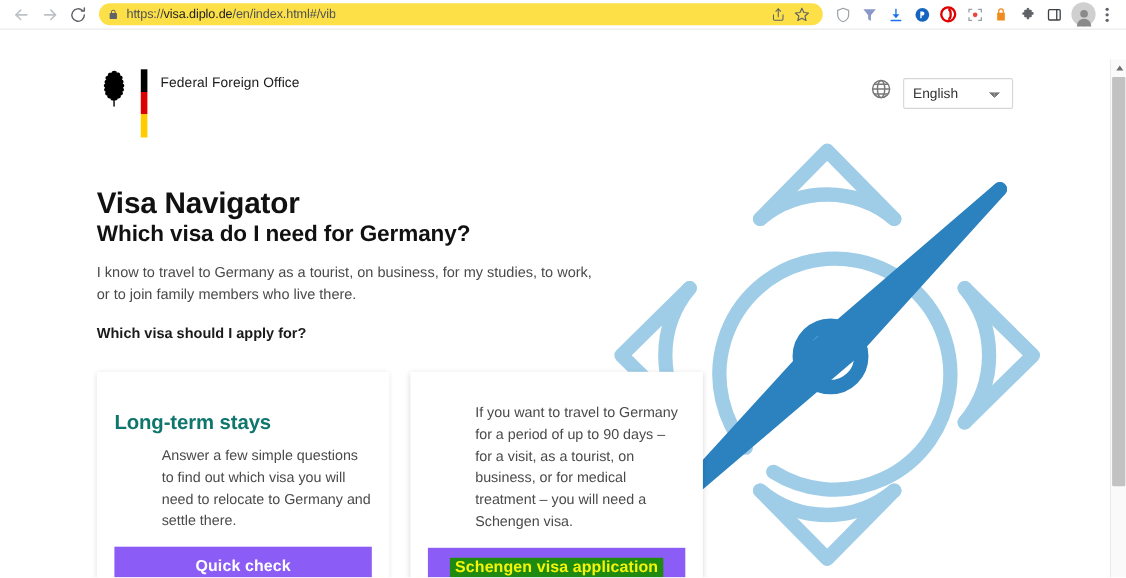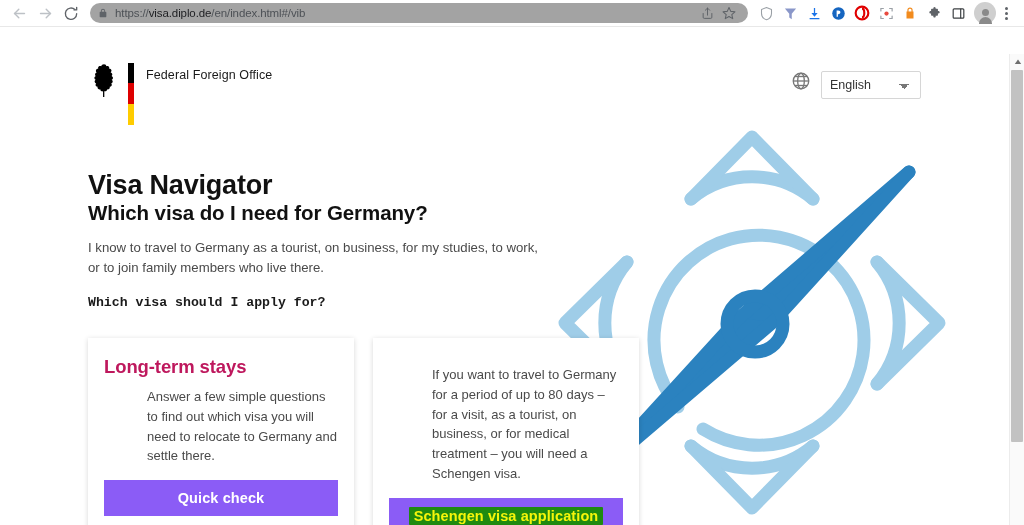--- a/index.html
+++ b/index.html
@@ -29,21 +29,21 @@
     color: #5f6368;
     flex: 0 0 auto;
   }
   .nav-btn svg { display: block; }
   .nav-btn.disabled { color: #bdc1c6; }
 
   .omnibox {
     flex: 1 1 auto;
     height: 20px;
     margin: 0 6px 0 6px;
-    background: #a3a3a3;
+    background: #fde047;
     border-radius: 11px;
     display: flex;
     align-items: center;
     padding: 0 8px;
     min-width: 0;
   }
   .lock-icon { flex: 0 0 auto; margin-right: 7px; display:flex; color:#5f6368;}
   .url-text {
     font-size: 11.5px;
     color: #4d5156;
@@ -175,21 +175,20 @@
     color: #4a4a4a;
     line-height: 1.5;
     margin-top: 13px;
     width: 465px;
   }
   .hero p.question {
     font-size: 13.2px;
     font-weight: bold;
     color: #1a1a1a;
     margin-top: 17px;
-    font-family: Liberation Mono, monospace;
   }
 
   
   .cards {
     position: absolute;
     left: 88px;
     top: 311px;
     display: flex;
     gap: 19px;
     z-index: 2;
@@ -198,22 +197,23 @@
     width: 266px;
     background: #ffffff;
     box-shadow: 0 1px 5px rgba(0,0,0,0.16);
     padding: 18px 16px 0 16px;
     height: 260px;
     overflow: hidden;
   }
   .card h3 {
     font-size: 18.5px;
     font-weight: bold;
-    color: #be185d;
+    color: #0f766e;
     letter-spacing: -0.1px;
+    margin-top: 17px;
   }
   .card p {
     font-size: 13px;
     color: #4a4a4a;
     line-height: 1.52;
     margin-top: 9px;
     margin-left: 43px;
   }
   .cta {
     display: block;
@@ -467,21 +467,21 @@
         <h3>Long-term stays</h3>
         <p>Answer a few simple questions to find out which visa you will need to relocate to Germany and settle there.</p>
         <button class="cta">
           <span>Quick check</span>
         </button>
         <hr>
         <p class="foot">If you already know which visa you need, click here for more information on the application procedure and the documents</p>
       </div>
 
       <div class="card">
-        <p>If you want to travel to Germany for a period of up to 80 days – for a visit, as a tourist, on business, or for medical treatment – you will need a Schengen visa.</p>
+        <p>If you want to travel to Germany for a period of up to 90 days – for a visit, as a tourist, on business, or for medical treatment – you will need a Schengen visa.</p>
         <button class="cta">
           <span class="hl">Schengen visa application</span>
         </button>
 
       </div>
 
     </div>
   </div>
 
   <div class="scrollbar">

